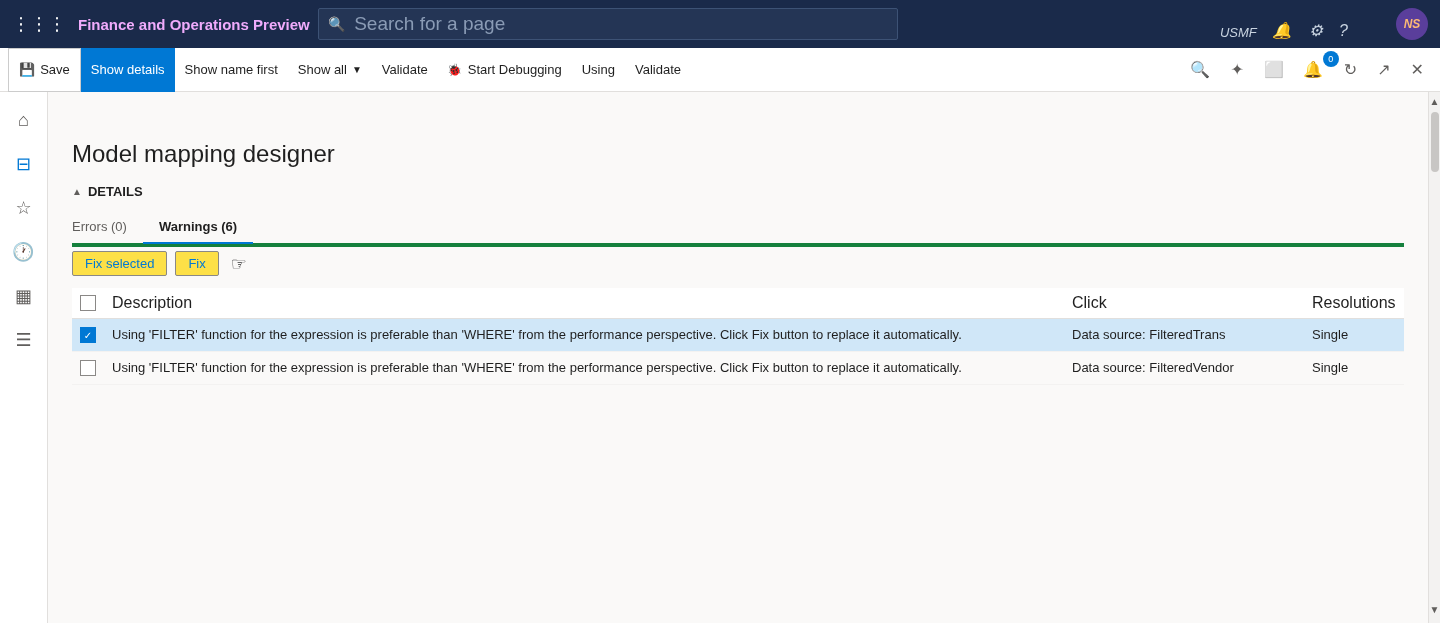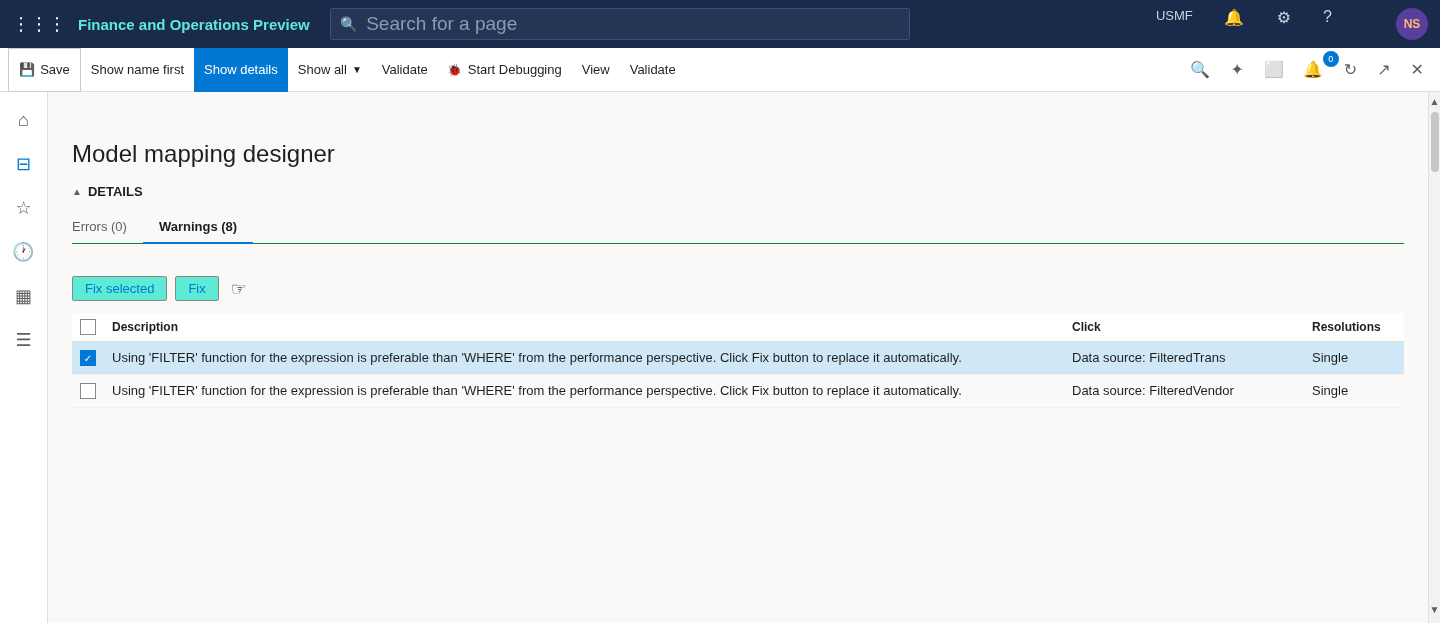--- a/index.html
+++ b/index.html
@@ -9,21 +9,21 @@
     .top-nav {
       background: #1a2a4a;
       height: 48px;
       display: flex;
       align-items: center;
       padding: 0 12px;
       gap: 8px;
       flex-shrink: 0;
     }
     .nav-grid-icon { color: #fff; font-size: 18px; cursor: pointer; margin-right: 4px; }
-    .nav-app-title { color: #5eead4; font-size: 15px; font-weight: 600; margin-right: 12px; white-space: nowrap; }
+    .nav-app-title { color: #f0abfc; font-size: 15px; font-weight: 600; white-space: nowrap; }
     .nav-search-bar {
       flex: 1;
       max-width: 580px;
       background: #243555;
       border: 1px solid #3d5275;
       border-radius: 2px;
       height: 32px;
       display: flex;
       align-items: center;
       padding: 0 10px;
@@ -35,23 +35,24 @@
       outline: none;
       color: #c8d3e0;
       font-size: 19px;
       width: 100%;
     }
     .nav-search-bar input::placeholder { color: #8a9bb5; }
     .nav-search-icon { color: #8a9bb5; font-size: 14px; }
     .nav-right {
       margin-left: auto;
       display: flex;
-      align-items: flex-start;
-      gap: 32px;
+      align-items: flex-end;
+      gap: 16px;
       color: #fff;
+      font-style: italic;
     }
     .nav-right-text { font-size: 13px; color: #c8d3e0; }
     .nav-icon-btn { color: #c8d3e0; font-size: 16px; cursor: pointer; position: relative; }
     .nav-badge {
       position: absolute;
       top: -5px; right: -7px;
       background: #0078d4;
       color: #fff;
       border-radius: 50%;
       font-size: 9px;
@@ -190,22 +191,22 @@
       margin-bottom: 12px;
       font-size: 13px;
       font-weight: 600;
       color: #1f1f1f;
     }
     .details-triangle { font-size: 10px; color: #605e5c; }
 
     
     .tabs {
       display: flex;
-      border-bottom: 1px solid #15803d;
-      margin-bottom: 32px;
+      border-bottom: 4px solid #15803d;
+      margin-bottom: 4px;
     }
     .tab {
       padding: 8px 16px;
       cursor: pointer;
       font-size: 13px;
       color: #605e5c;
       border-bottom: 2px solid transparent;
       margin-bottom: -1px;
     }
     .tab:first-child { padding-left: 0; }
@@ -218,41 +219,41 @@
     
     .fix-buttons {
       display: flex;
       align-items: center;
       gap: 8px;
       margin-bottom: 12px;
     }
     .fix-btn {
       padding: 4px 12px;
       border: 1px solid #8a8886;
-      background: #5eead4;
+      background: #fde047;
       cursor: pointer;
       font-size: 13px;
       color: #0078d4;
       border-radius: 2px;
     }
 
     
     .data-table {
       width: 100%;
       border-collapse: collapse;
       font-size: 13px;
     }
     .data-table th {
       text-align: left;
       padding: 6px 8px;
       background: #fff;
       border-bottom: 1px solid #e1dfdd;
-      font-weight: 700;
-      color: #1f1f1f;
-      font-size: 12px;
+      font-weight: 400;
+      color: #1f1f1f;
+      font-size: 16px;
     }
     .data-table td {
       padding: 8px 8px;
       border-bottom: 1px solid #f3f2f1;
       vertical-align: top;
     }
     .data-table tr.selected td {
       background: #d0e7f8;
     }
     .check-col { width: 28px; }
@@ -289,39 +290,39 @@
     <span class="nav-icon-btn">?</span>
     <div class="nav-avatar">NS</div>
   </div>
 </div>
 
 <div class="toolbar">
   <button class="toolbar-btn save-btn">
     <span>💾</span>
     <span>Save</span>
   </button>
-  <button class="toolbar-btn">
-    <span>Show name first</span>
-  </button>
   <button class="toolbar-btn active">
     <span>Show details</span>
   </button>
   <button class="toolbar-btn">
+    <span>Show name first</span>
+  </button>
+  <button class="toolbar-btn">
     <span>Show all</span>
     <span class="toolbar-dropdown-arrow">▼</span>
   </button>
   <button class="toolbar-btn">
     <span>Validate</span>
   </button>
   <button class="toolbar-btn">
     <span style="font-size:12px;">🐞</span>
     <span>Start Debugging</span>
   </button>
   <button class="toolbar-btn">
-    <span>View</span>
+    <span>Using</span>
   </button>
   <button class="toolbar-btn">
     <span>Validate</span>
   </button>
   <div class="toolbar-right-icons">
     <span class="toolbar-icon-btn">🔍</span>
     <span class="toolbar-icon-btn">✦</span>
     <span class="toolbar-icon-btn">⬜</span>
     <span class="toolbar-icon-btn" style="position:relative;">
       🔔
@@ -351,21 +352,21 @@
       <div class="details-header">
         <span class="details-triangle">▲</span>
         <span>DETAILS</span>
       </div>
 
       <div class="tabs">
         <div class="tab">
           <span>Errors (0)</span>
         </div>
         <div class="tab active">
-          <span>Warnings (8)</span>
+          <span>Warnings (6)</span>
         </div>
       </div>
 
       <div class="fix-buttons">
         <button class="fix-btn">
           <span>Fix selected</span>
         </button>
         <button class="fix-btn">
           <span>Fix</span>
         </button>

